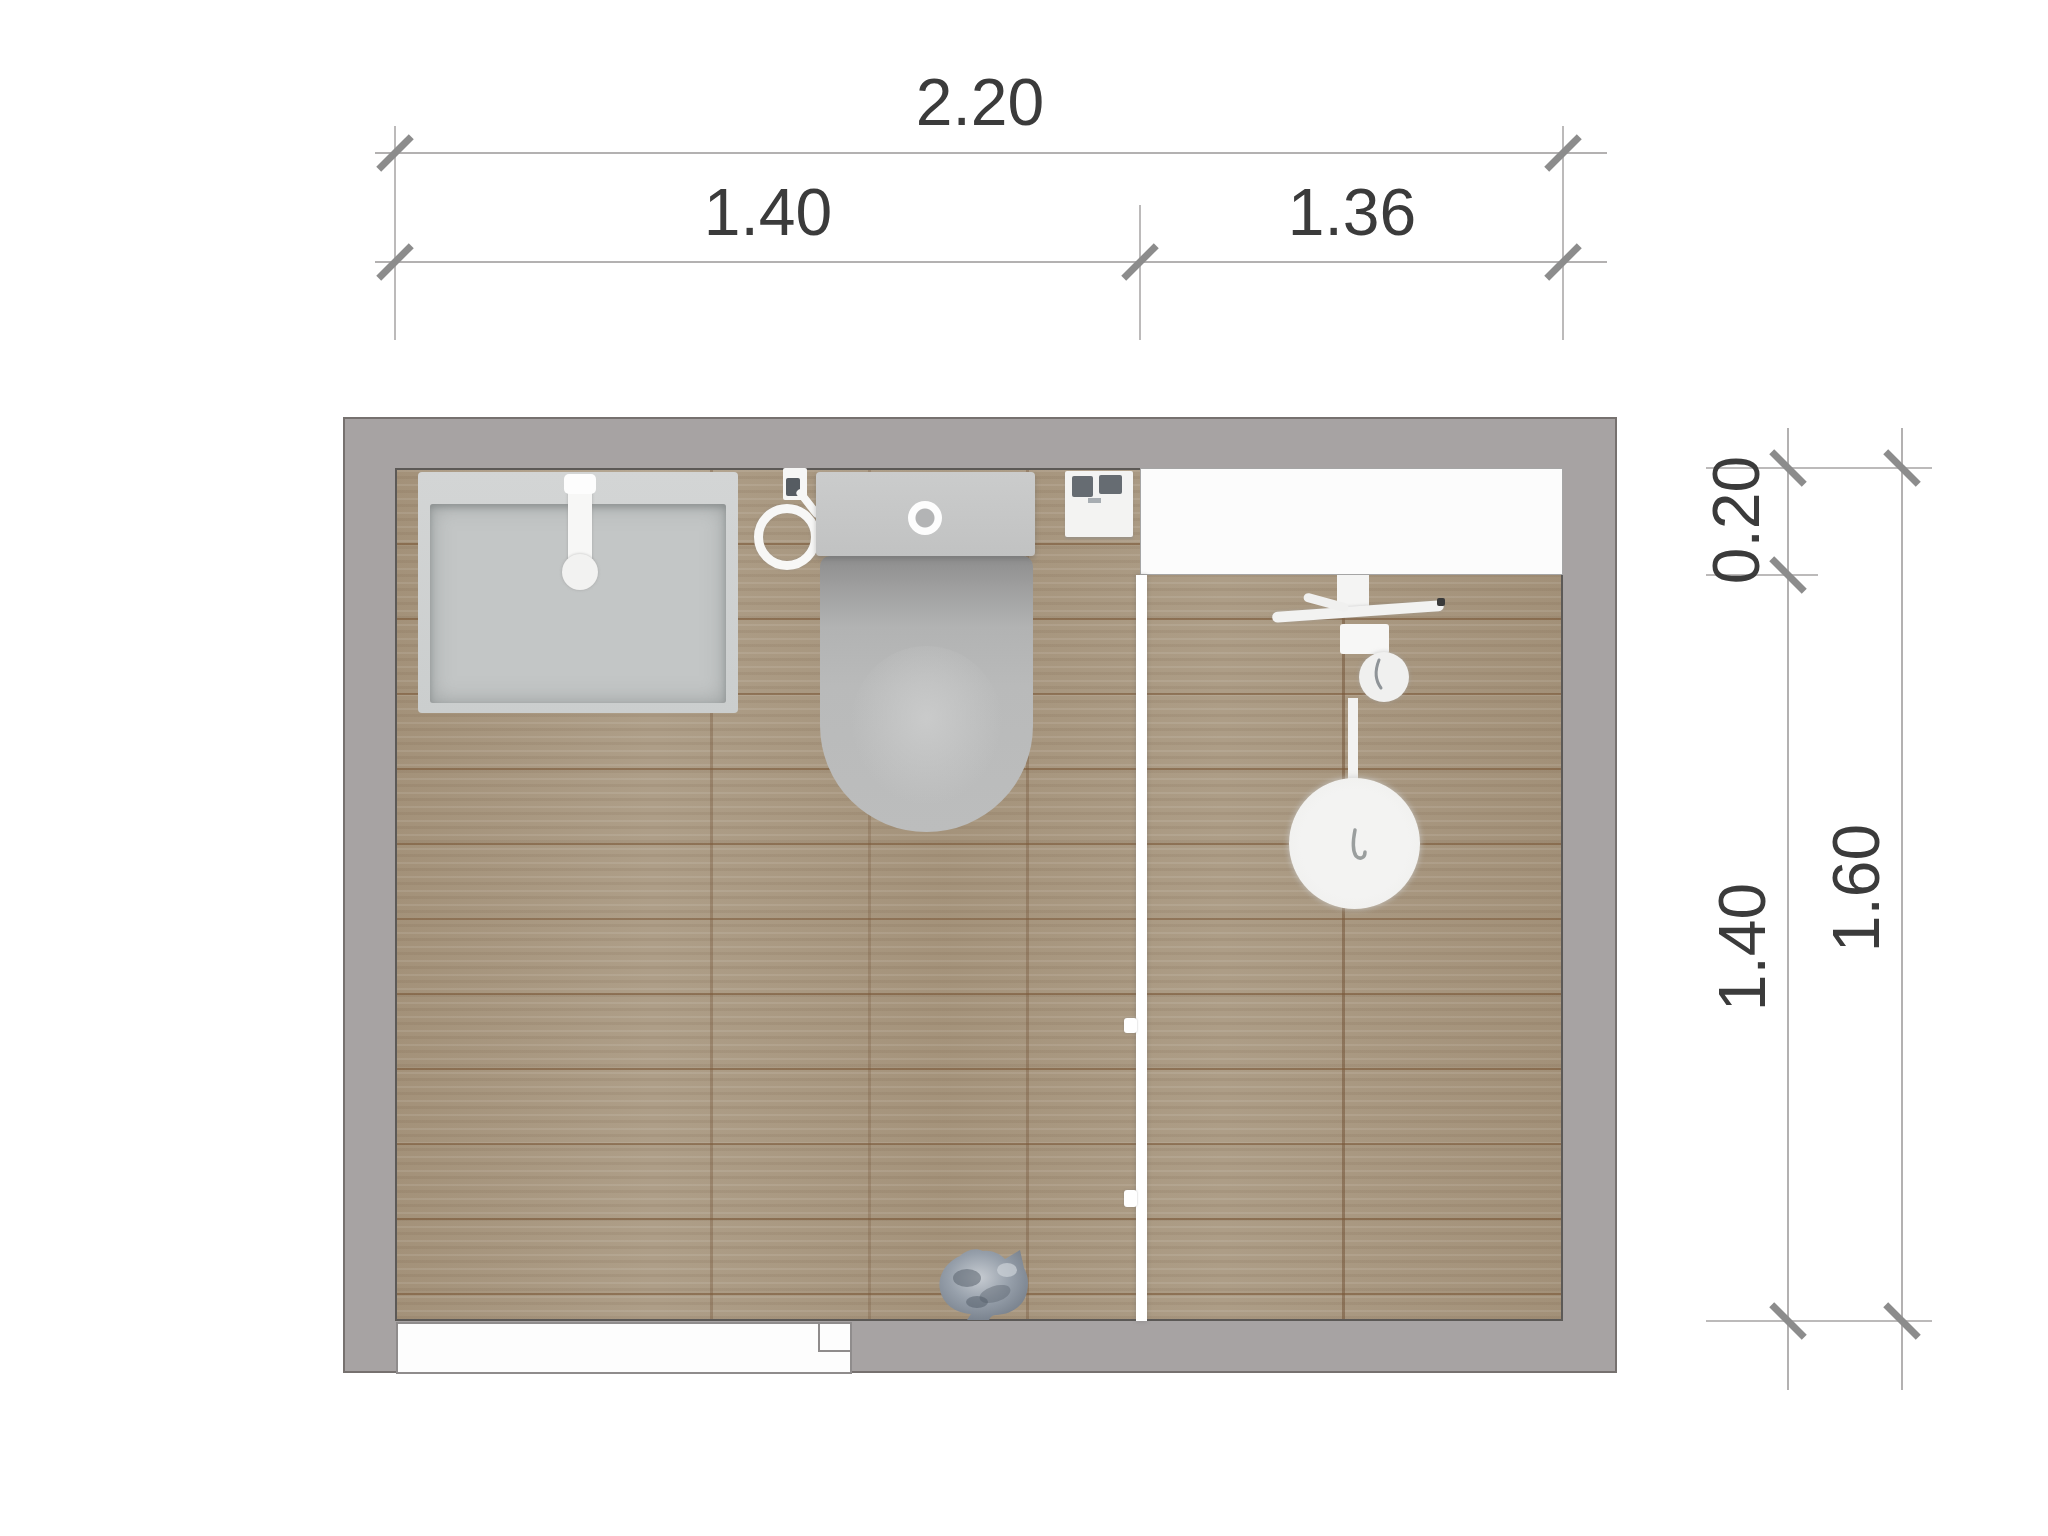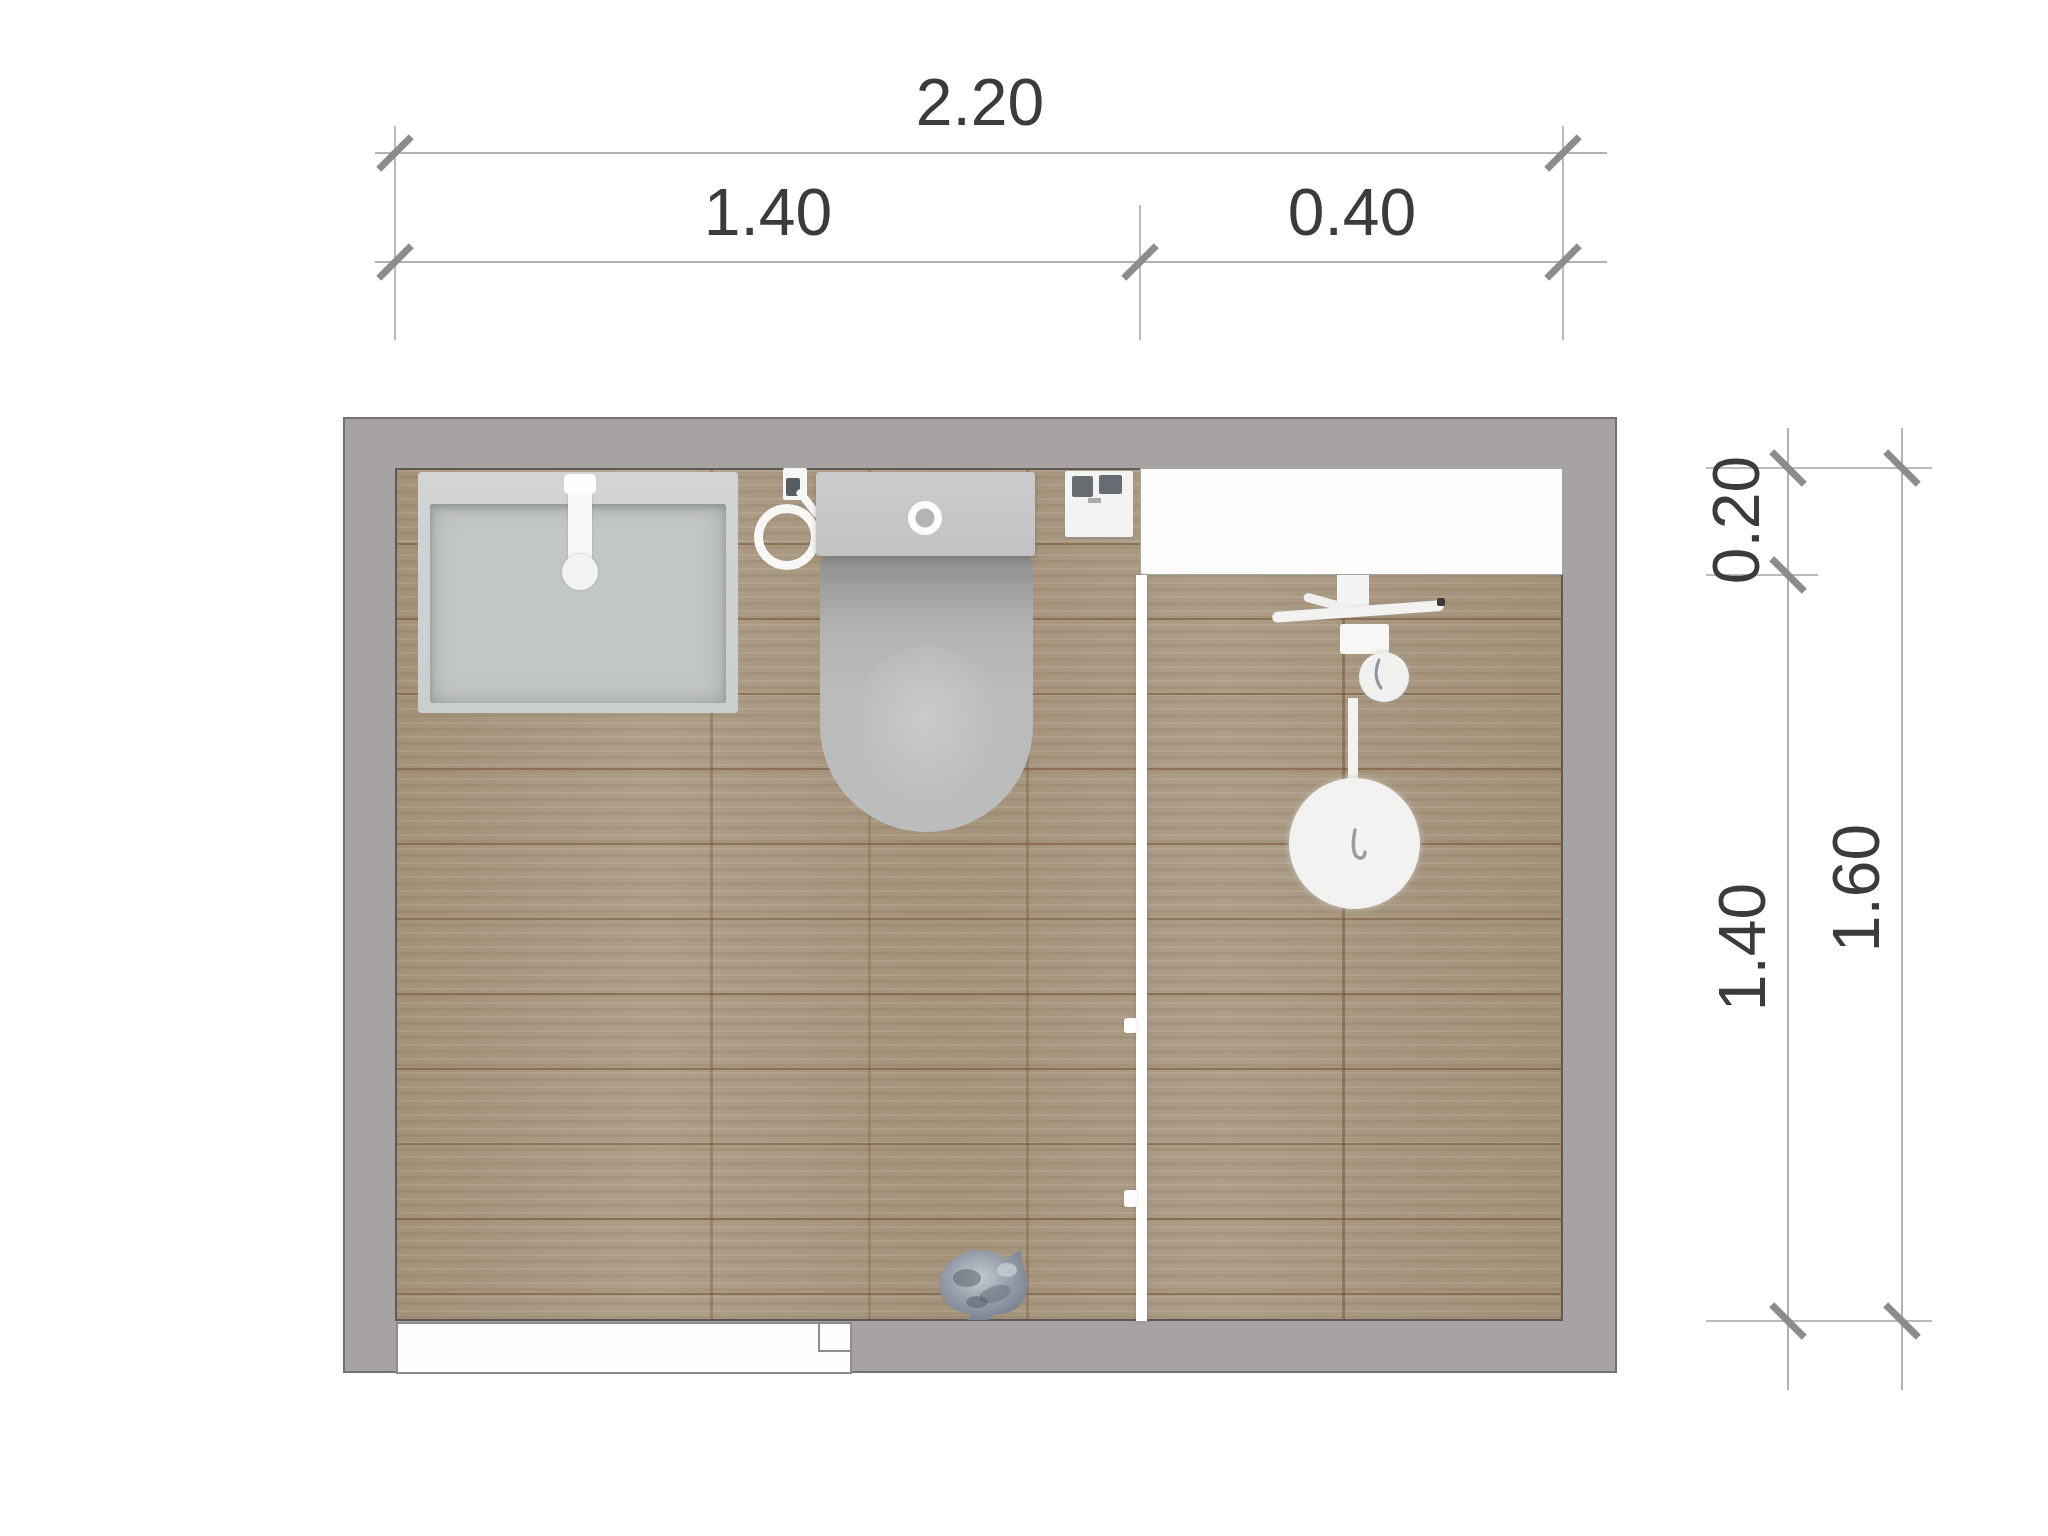--- a/index.html
+++ b/index.html
@@ -151,21 +151,21 @@
   <div class="abs ext-line-v" style="left:394px;top:126px;height:214px;"></div>
   <div class="abs ext-line-v" style="left:1139px;top:205px;height:135px;"></div>
   <div class="abs ext-line-v" style="left:1562px;top:126px;height:214px;"></div>
   <div class="tick" style="left:395px;top:153px;"></div>
   <div class="tick" style="left:1563px;top:153px;"></div>
   <div class="tick" style="left:395px;top:262px;"></div>
   <div class="tick" style="left:1140px;top:262px;"></div>
   <div class="tick" style="left:1563px;top:262px;"></div>
   <div class="dim-label" style="left:980px;top:102px;">2.20</div>
   <div class="dim-label" style="left:768px;top:212px;">1.40</div>
-  <div class="dim-label" style="left:1352px;top:212px;">0.40</div>
+  <div class="dim-label" style="left:1352px;top:212px;">1.36</div>
 
   <div class="abs dim-line-v" style="left:1787px;top:428px;height:962px;"></div>
   <div class="abs dim-line-v" style="left:1901px;top:428px;height:962px;"></div>
   <div class="abs ext-line-h" style="left:1706px;top:467px;width:226px;"></div>
   <div class="abs ext-line-h" style="left:1706px;top:574px;width:112px;"></div>
   <div class="abs ext-line-h" style="left:1706px;top:1320px;width:226px;"></div>
   <div class="tick v" style="left:1788px;top:468px;"></div>
   <div class="tick v" style="left:1788px;top:575px;"></div>
   <div class="tick v" style="left:1788px;top:1321px;"></div>
   <div class="tick v" style="left:1902px;top:468px;"></div>

